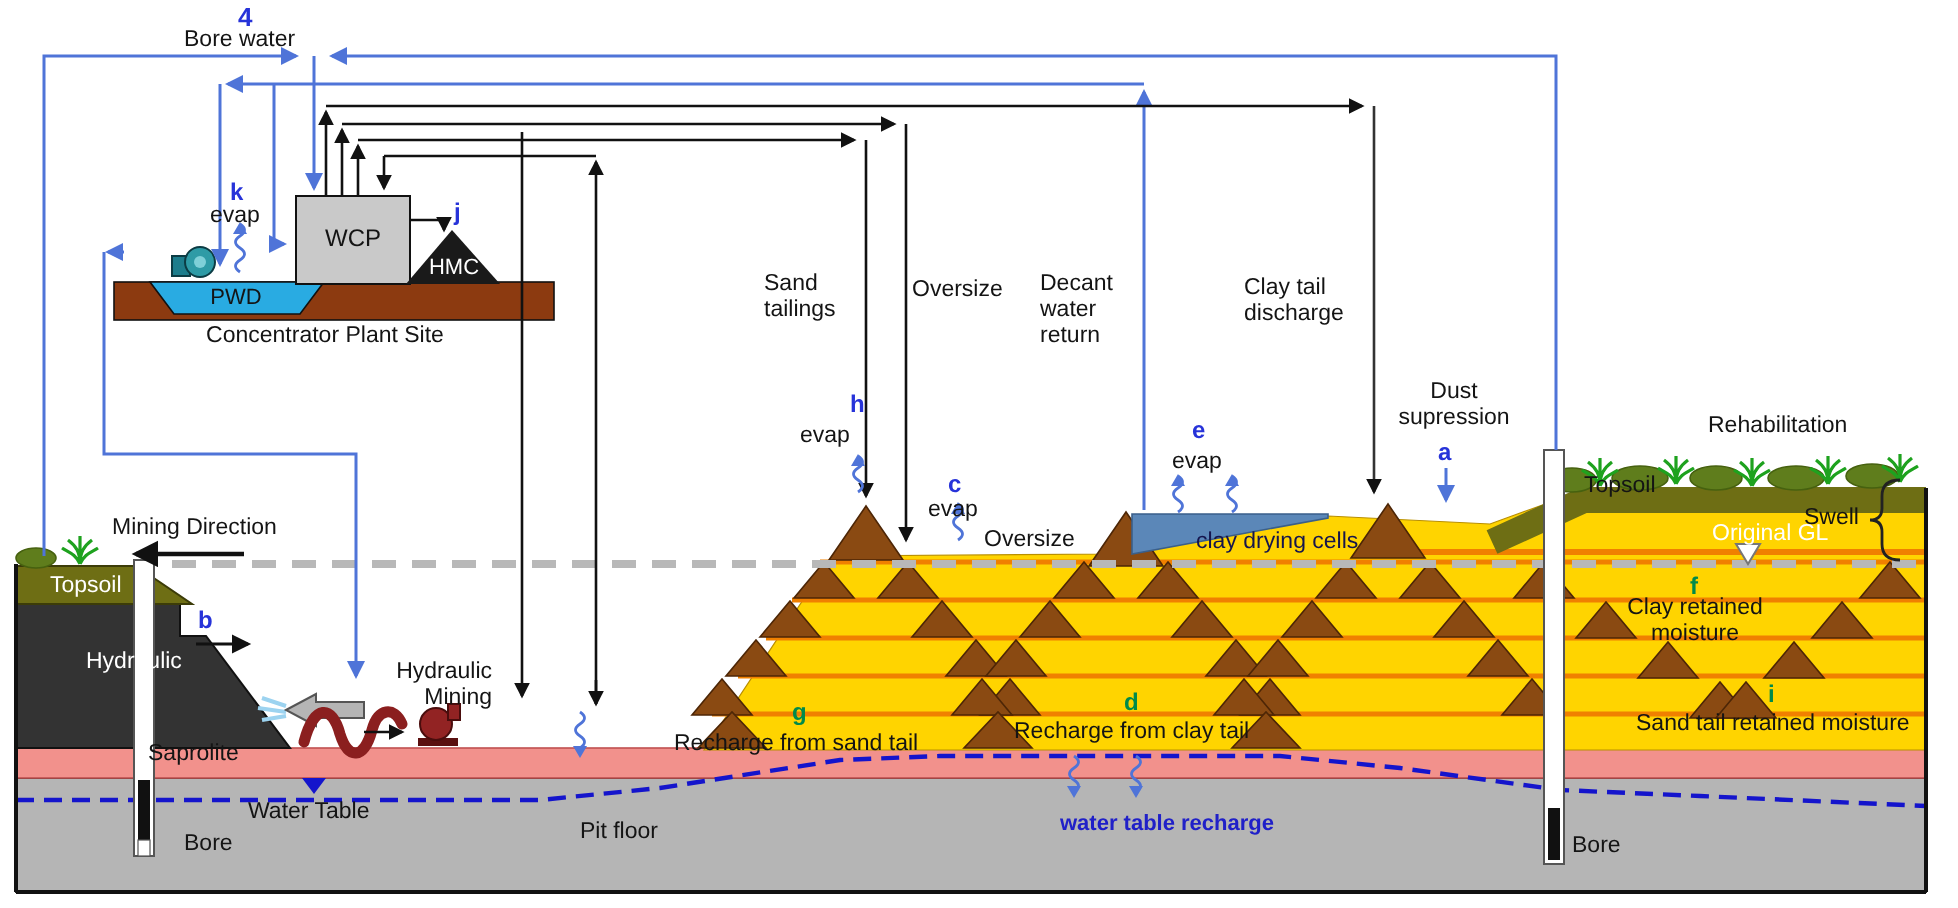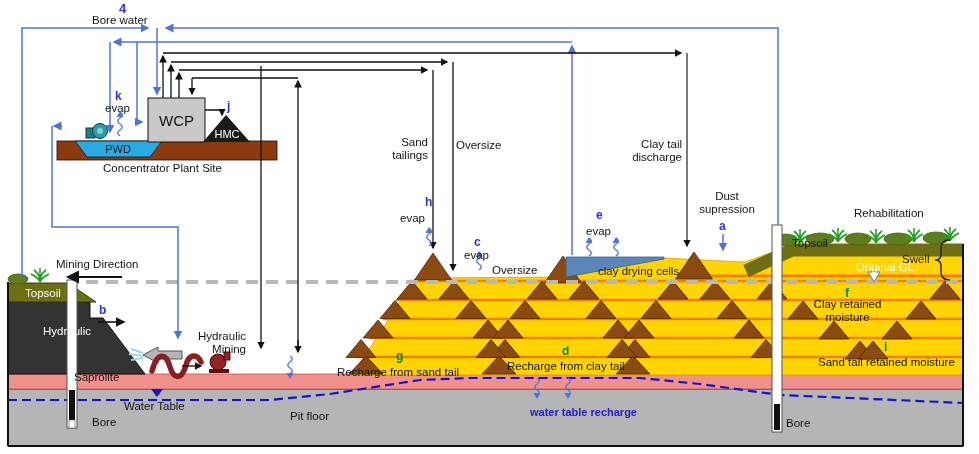--- a/index.html
+++ b/index.html
@@ -1,20 +1,20 @@
 <!DOCTYPE html>
 <html style="--line_blue: #4f74d8; --letter_blue: #2733d9; --letter_green: #008a4a; --yellow: #ffd400; --orange: #f08000; --brown: #8a4a12; --brown_edge: #4d2606; --topsoil_olive: #6e6e14; --laterite_black: #333333; --saprolite_pink: #f2918c; --substrate_gray: #b5b5b5; --pond_blue: #5b87b8; --pwd_cyan: #29abe2; --platform_brown: #8c3a10; --wcp_gray: #c9c9c9; --water_table_blue: #1414cc; --veg_green: #1ea21e; --shrub_olive: #5f7d1c; --gl_dash_gray: #b8b8b8;"><head>
 <meta charset="utf-8">
 <style>
   html,body{margin:0;padding:0;background:#fff;}
   #stage{position:relative;width:979px;height:454px;background:#fff;overflow:hidden;
          font-family:"Liberation Sans", sans-serif;}
   #diagram-svg{position:absolute;left:0;top:0;}
   .lbl{position:absolute;font-size:11.5px;color:#141414;line-height:1.12;white-space:normal;}
-  .c{text-align:center;} .r{text-align:right;}
+  .c{text-align:center;} .r{}
   .blue-letter{color:var(--letter_blue);font-weight:bold;font-size:12px;}
   .green-letter{color:var(--letter_green);font-weight:bold;font-size:12px;}
   .white{color:#ffffff;}
   .wt-bold{color:#2020c8;font-weight:bold;font-size:11px;}
   .cells{color:#15154d;}
   .num{color:var(--letter_blue);font-weight:bold;font-size:13px;}
 </style>
 </head>
 <body>
 
@@ -221,28 +221,29 @@
 
   <polygon points="151,389 163,389 157,397" fill="var(--water_table_blue)"></polygon>
   <polygon points="868,272 880,272 874,282" fill="#ffffff" stroke="#777" stroke-width="1"></polygon>
   <path d="M950,240 Q941,240 941,248 L941,254 Q941,260 935,260 Q941,260 941,266 L941,272 Q941,280 950,280" stroke="#222" stroke-width="1.4" fill="none"></path>
 </svg>
 
 <div class="lbl num" style="left:119px;top:2px;">4</div>
 <div class="lbl" style="left:92px;top:14px;width:72px;">Bore water</div>
 <div class="lbl blue-letter" style="left:115px;top:90px;">k</div>
 <div class="lbl" style="left:105px;top:102px;">evap</div>
-<div class="lbl c" style="left:148px;top:113px;width:57px;font-size:15px;">WCP</div>
+<div class="lbl c" style="left:148px;top:113px;width:57px;font-size:12px;">WCP</div>
 <div class="lbl c white" style="left:205px;top:128px;width:44px;font-size:11px;">HMC</div>
 <div class="lbl blue-letter" style="left:227px;top:100px;">j</div>
 <div class="lbl c" style="left:96px;top:143px;width:44px;font-size:11px;">PWD</div>
 <div class="lbl c" style="left:95px;top:162px;width:135px;">Concentrator Plant Site</div>
 
 <div class="lbl r" style="left:382px;top:136px;width:46px;">Sand tailings</div>
 <div class="lbl" style="left:456px;top:139px;width:52px;">Oversize</div>
+<div class="lbl r" style="left:520px;top:136px;width:48px;">Decant water return</div>
 <div class="lbl r" style="left:622px;top:138px;width:60px;">Clay tail discharge</div>
 
 <div class="lbl blue-letter" style="left:425px;top:196px;">h</div>
 <div class="lbl" style="left:400px;top:212px;">evap</div>
 <div class="lbl blue-letter" style="left:474px;top:236px;">c</div>
 <div class="lbl" style="left:464px;top:249px;">evap</div>
 <div class="lbl blue-letter" style="left:596px;top:209px;">e</div>
 <div class="lbl" style="left:586px;top:225px;">evap</div>
 
 <div class="lbl c" style="left:686px;top:190px;width:82px;">Dust supression</div>

